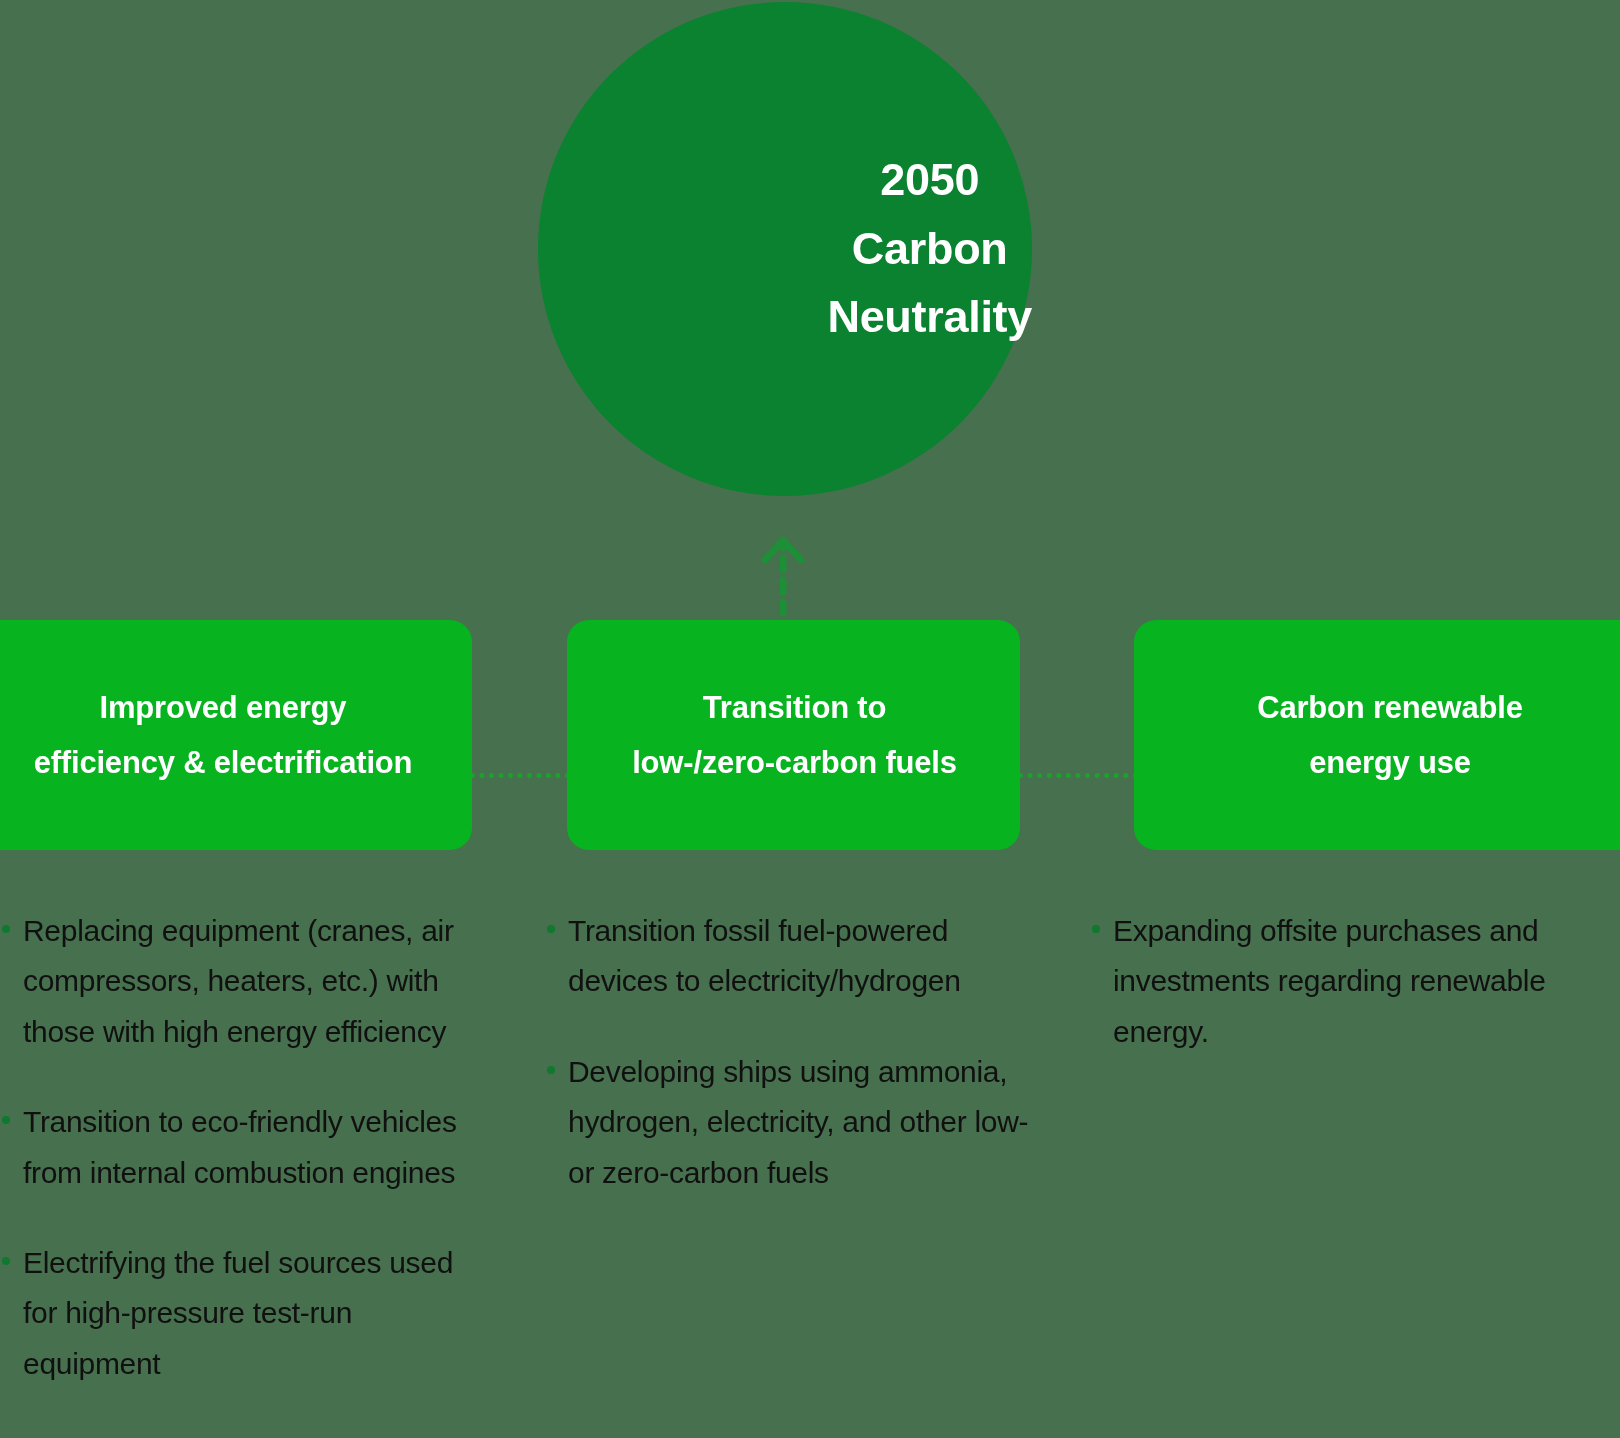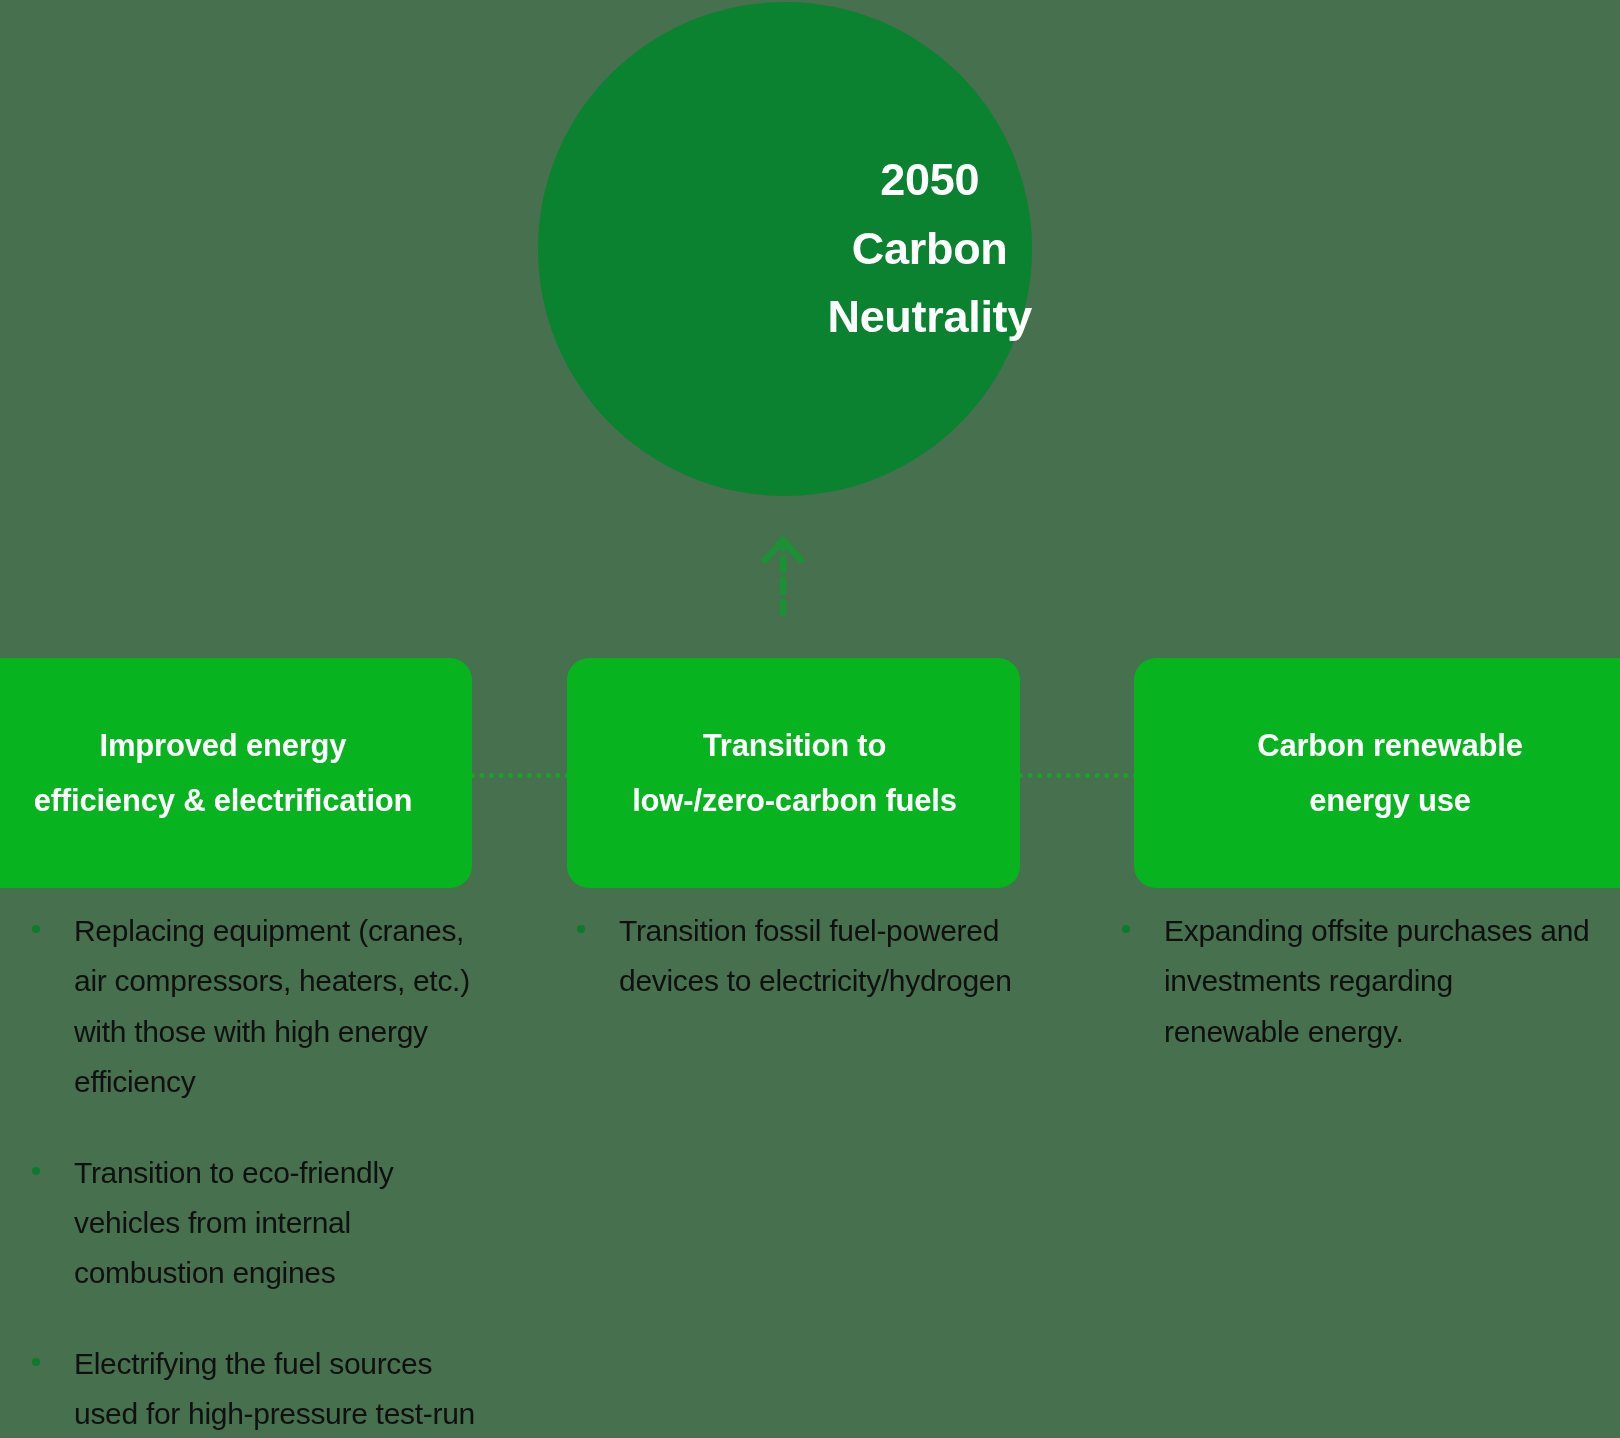--- a/index.html
+++ b/index.html
@@ -48,21 +48,21 @@
     left: 757px;
     top: 532px;
     width: 52px;
     height: 84px;
   }
 
   
   .boxes-row {
     position: absolute;
     left: 0;
-    top: 658px;
+    top: 620px;
     width: 1620px;
     height: 230px;
   }
   .strategy-box {
     position: absolute;
     top: 0;
     height: 230px;
     background: #08b320;
     border-radius: 22px;
     display: flex;
@@ -105,27 +105,26 @@
   .bullet-column {
     position: absolute;
     top: 0;
   }
   .bullet-column.col-0 { left: 0px;    width: 485px; }
   .bullet-column.col-1 { left: 545px;  width: 490px; }
   .bullet-column.col-2 { left: 1090px; width: 500px; }
 
   .bullet-item {
     position: relative;
-    padding-left: 44px;
+    padding-left: 23px;
     margin-bottom: 40px;
     color: #101010;
     font-size: 30px;
     line-height: 1.68;
     letter-spacing: -0.3px;
-    margin-left: 30px;
   }
   .bullet-item:last-child { margin-bottom: 0; }
 
   .bullet-marker {
     position: absolute;
     left: 2px;
     top: 19px;
     width: 8px;
     height: 8px;
     border-radius: 50%;
@@ -186,20 +185,24 @@
         <span class="bullet-marker"></span>
         <span class="bullet-text">Electrifying the fuel sources used for high-pressure test-run equipment</span>
       </div>
     </div>
 
     <div class="bullet-column col-1">
       <div class="bullet-item">
         <span class="bullet-marker"></span>
         <span class="bullet-text">Transition fossil fuel-powered devices to electricity/hydrogen</span>
       </div>
+      <div class="bullet-item">
+        <span class="bullet-marker"></span>
+        <span class="bullet-text">Developing ships using ammonia, hydrogen, electricity, and other low- or zero-carbon fuels</span>
+      </div>
     </div>
 
     <div class="bullet-column col-2">
       <div class="bullet-item">
         <span class="bullet-marker"></span>
         <span class="bullet-text">Expanding offsite purchases and investments regarding renewable energy.</span>
       </div>
     </div>
 
   </div>

